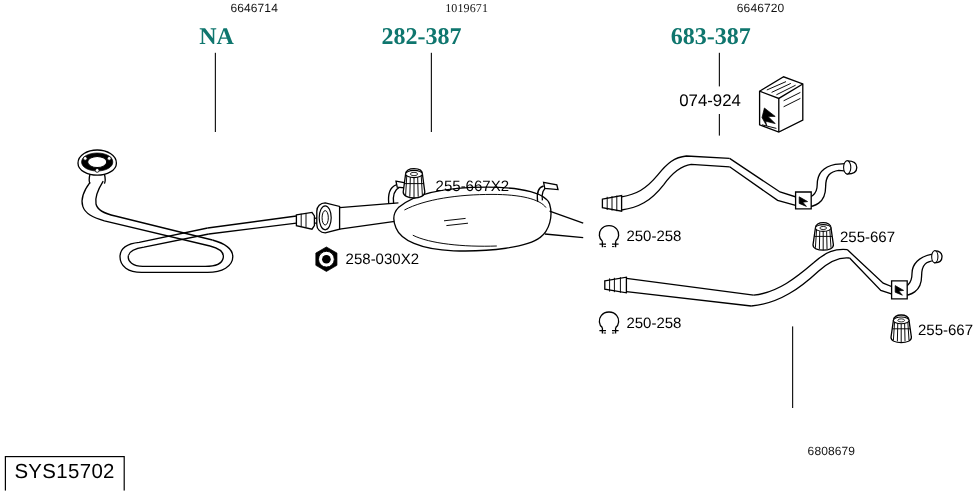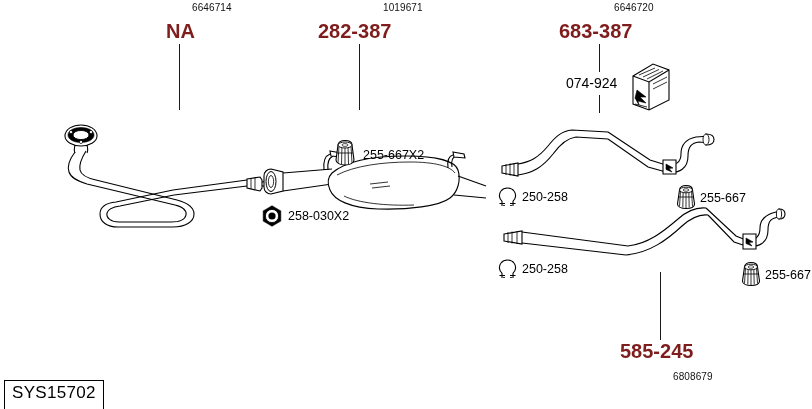--- a/index.html
+++ b/index.html
@@ -26,22 +26,23 @@
     line-height: 11px;
     letter-spacing: 0.1px;
     color: #111111;
     white-space: nowrap;
     padding-left: 37px;
   }
   .partcode-large {
     font-size: 20px;
     line-height: 22px;
     font-weight: 700;
-    color: #7f1d1d;
-    white-space: nowrap;
+    color: #0f766e;
+    white-space: nowrap;
+    font-family: Liberation Serif, serif;
   }
   .partcode-mid {
     font-size: 14px;
     line-height: 16px;
     color: #000000;
     white-space: nowrap;
   }
   .inline-label {
     font-size: 12.5px;
     line-height: 14px;
@@ -72,21 +73,21 @@
 </style>
 </head>
 <body>
 
 <div id="diagram-root">
 
   <div class="abs partnum-small" style="left:155px; top:2px;">6646714</div>
   <div class="abs partcode-large" style="left:166px; top:20px;">NA</div>
   <div class="abs leader" style="left:179px; top:44px; height:66px;"></div>
 
-  <div class="abs partnum-small" style="left:346px; top:2px;">1019671</div>
+  <div class="abs partnum-small" style="left:334px; top:2px;font-family:Liberation Serif, serif;">1019671</div>
   <div class="abs partcode-large" style="left:318px; top:20px;">282-387</div>
   <div class="abs leader" style="left:359px; top:44px; height:66px;"></div>
 
   <div class="abs partnum-small" style="left:577px; top:2px;">6646720</div>
   <div class="abs partcode-large" style="left:559px; top:20px;">683-387</div>
   <div class="abs leader" style="left:599px; top:44px; height:28px;"></div>
   <div class="abs leader" style="left:599px; top:95px; height:18px;"></div>
 
   <div class="abs partcode-mid" style="left:566px; top:75px;">074-924</div>
   <div class="abs" style="left:627px; top:60px; width:48px; height:52px;">
@@ -272,20 +273,19 @@
       <path class="ln-fill" d="M3.5,5 C3.5,2 6.5,0.5 10,0.5 C13.5,0.5 16.5,2 16.5,5 L18.5,19 C18.5,22 14.5,23.5 10,23.5 C5.5,23.5 1.5,22 1.5,19 Z"></path>
       <path class="ln-thin" d="M4.5,6 L3.5,21.5 M7.2,5 L6.8,22.5 M10,5 L10,23.5 M12.8,5 L13.2,22.5 M15.5,6 L16.5,21.5"></path>
       <ellipse cx="10" cy="5" rx="6.5" ry="2.8" fill="#ffffff" stroke="#000" stroke-width="0.9"></ellipse>
       <ellipse cx="10" cy="5" rx="2.8" ry="1.3" fill="#ffffff" stroke="#000" stroke-width="0.7"></ellipse>
       <path class="ln-thin" d="M2.6,12 L17.4,12"></path>
     </svg>
   </div>
   <div class="abs inline-label" style="left:765px; top:268px;">255-667</div>
 
   <div class="abs leader" style="left:660px; top:272px; height:68px;"></div>
-  <div class="abs partcode-large" style="left:620px; top:340px;">585-245</div>
   <div class="abs partnum-small" style="left:636px; top:371px;">6808679</div>
 
   <div class="abs" style="left:4px; top:380px;">
     <span class="sys-box">SYS15702</span>
   </div>
 
 </div>
 
 </body></html>

